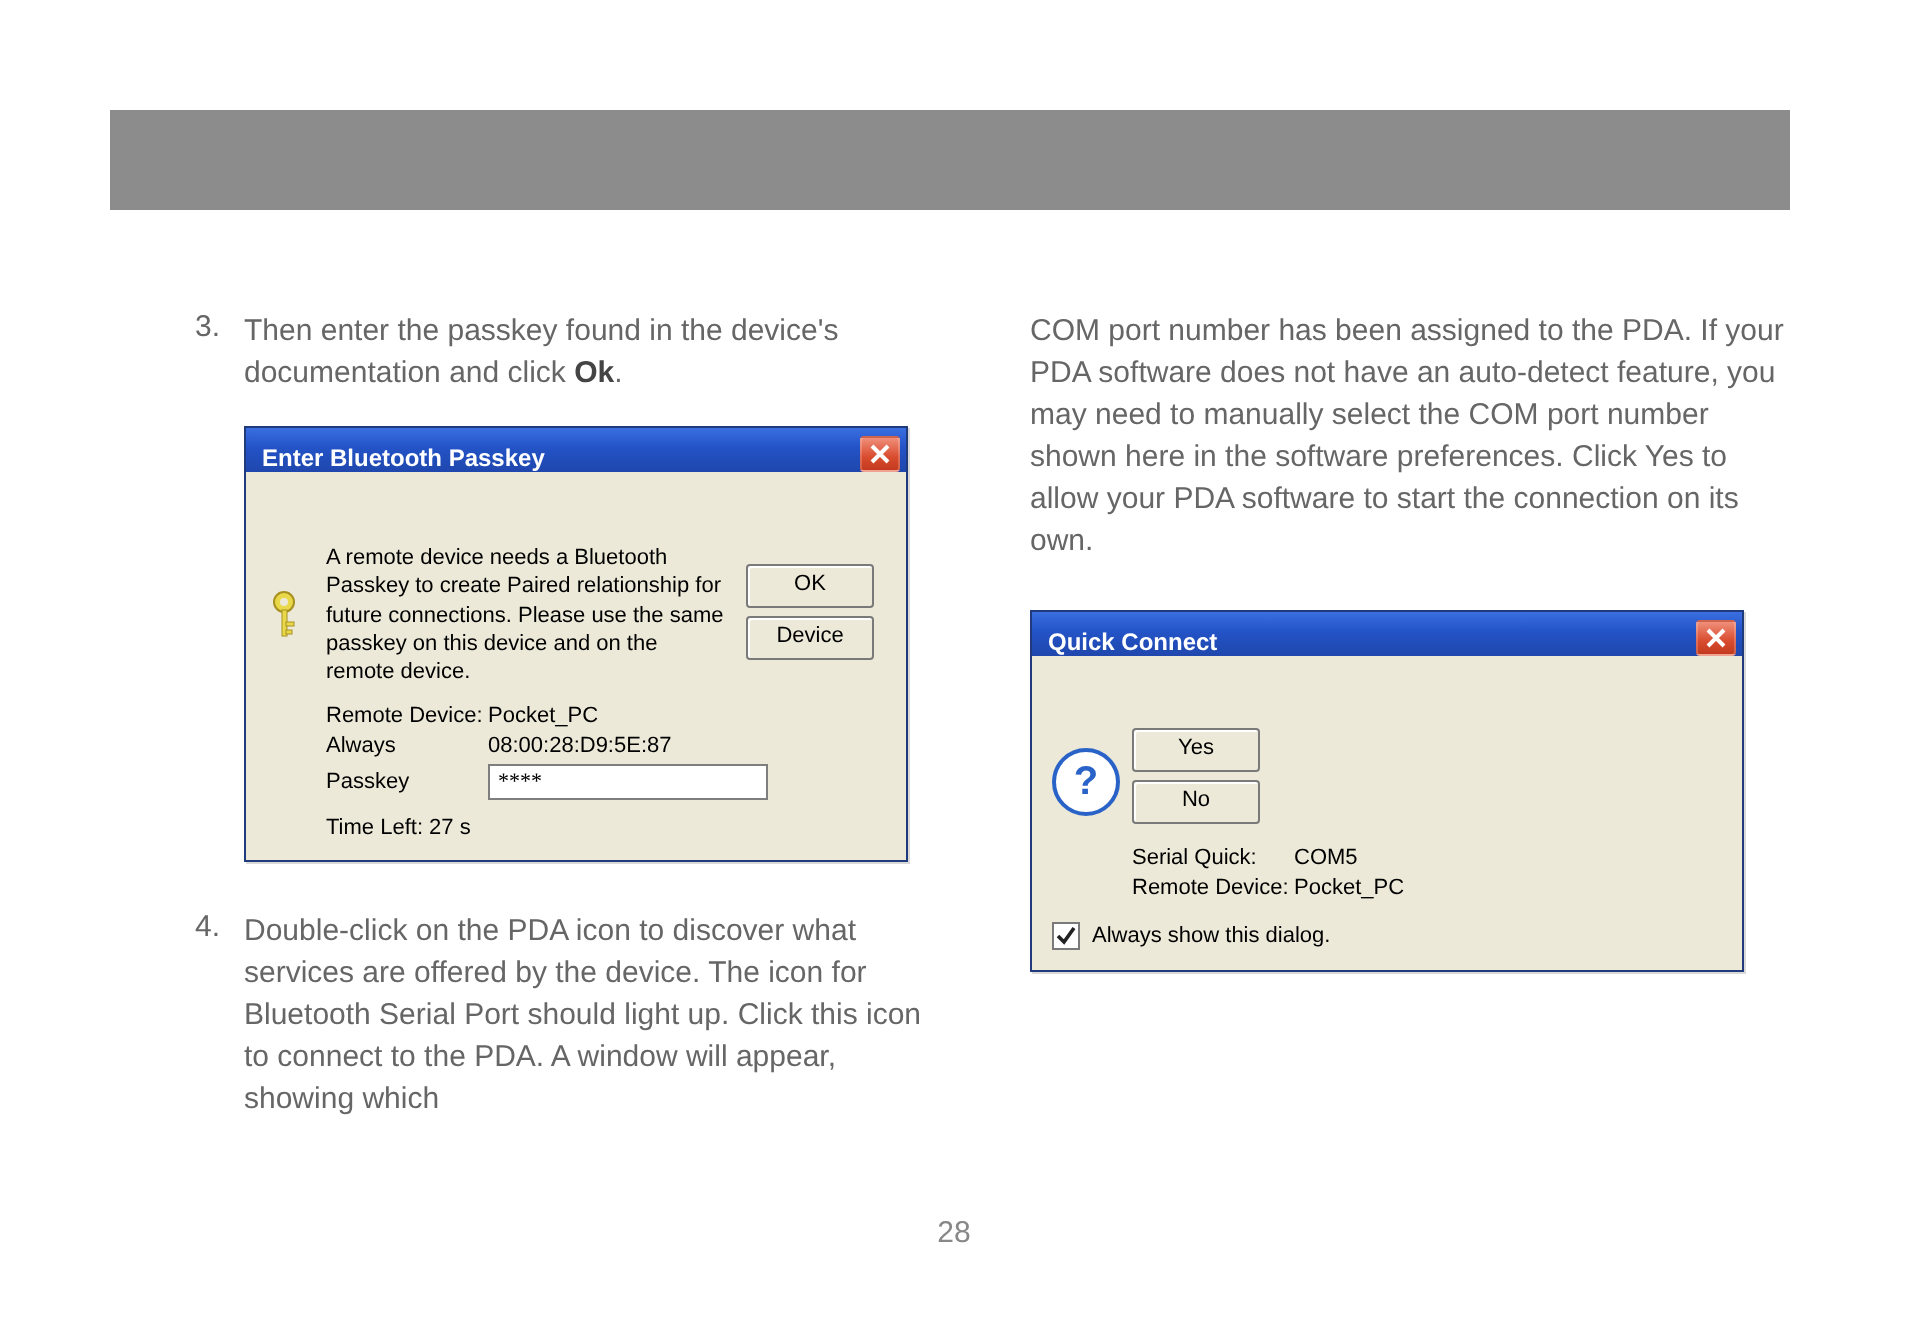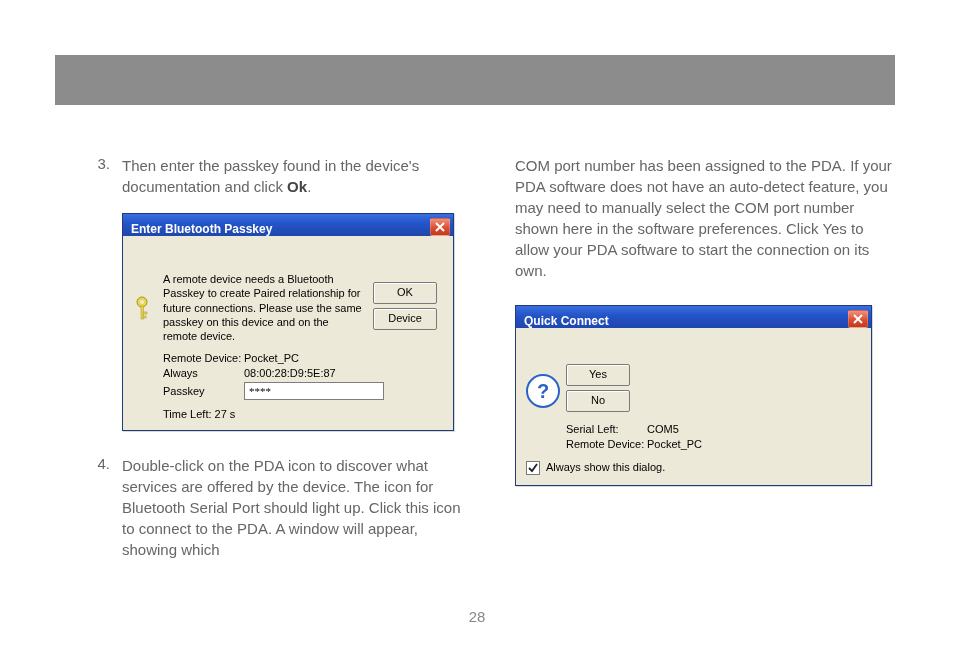--- a/index.html
+++ b/index.html
@@ -228,21 +228,21 @@
             <div class="d1-icon" style="width:40px;flex:0 0 40px;">
               <div class="qicon">?</div>
             </div>
             <div class="d1-btns">
               <div class="xp-btn">Yes</div>
               <div class="xp-btn">No</div>
             </div>
           </div>
           <div style="padding-left:40px; padding-top:4px;">
             <div class="kv">
-              <span class="k">Serial Left:</span>
+              <span class="k">Serial Quick:</span>
               <span>COM5</span>
             </div>
             <div class="kv">
               <span class="k">Remote Device:</span>
               <span>Pocket_PC</span>
             </div>
           </div>
           <div style="padding-top:8px;">
             <span class="check">
               <svg width="12" height="12" viewBox="0 0 12 12">

